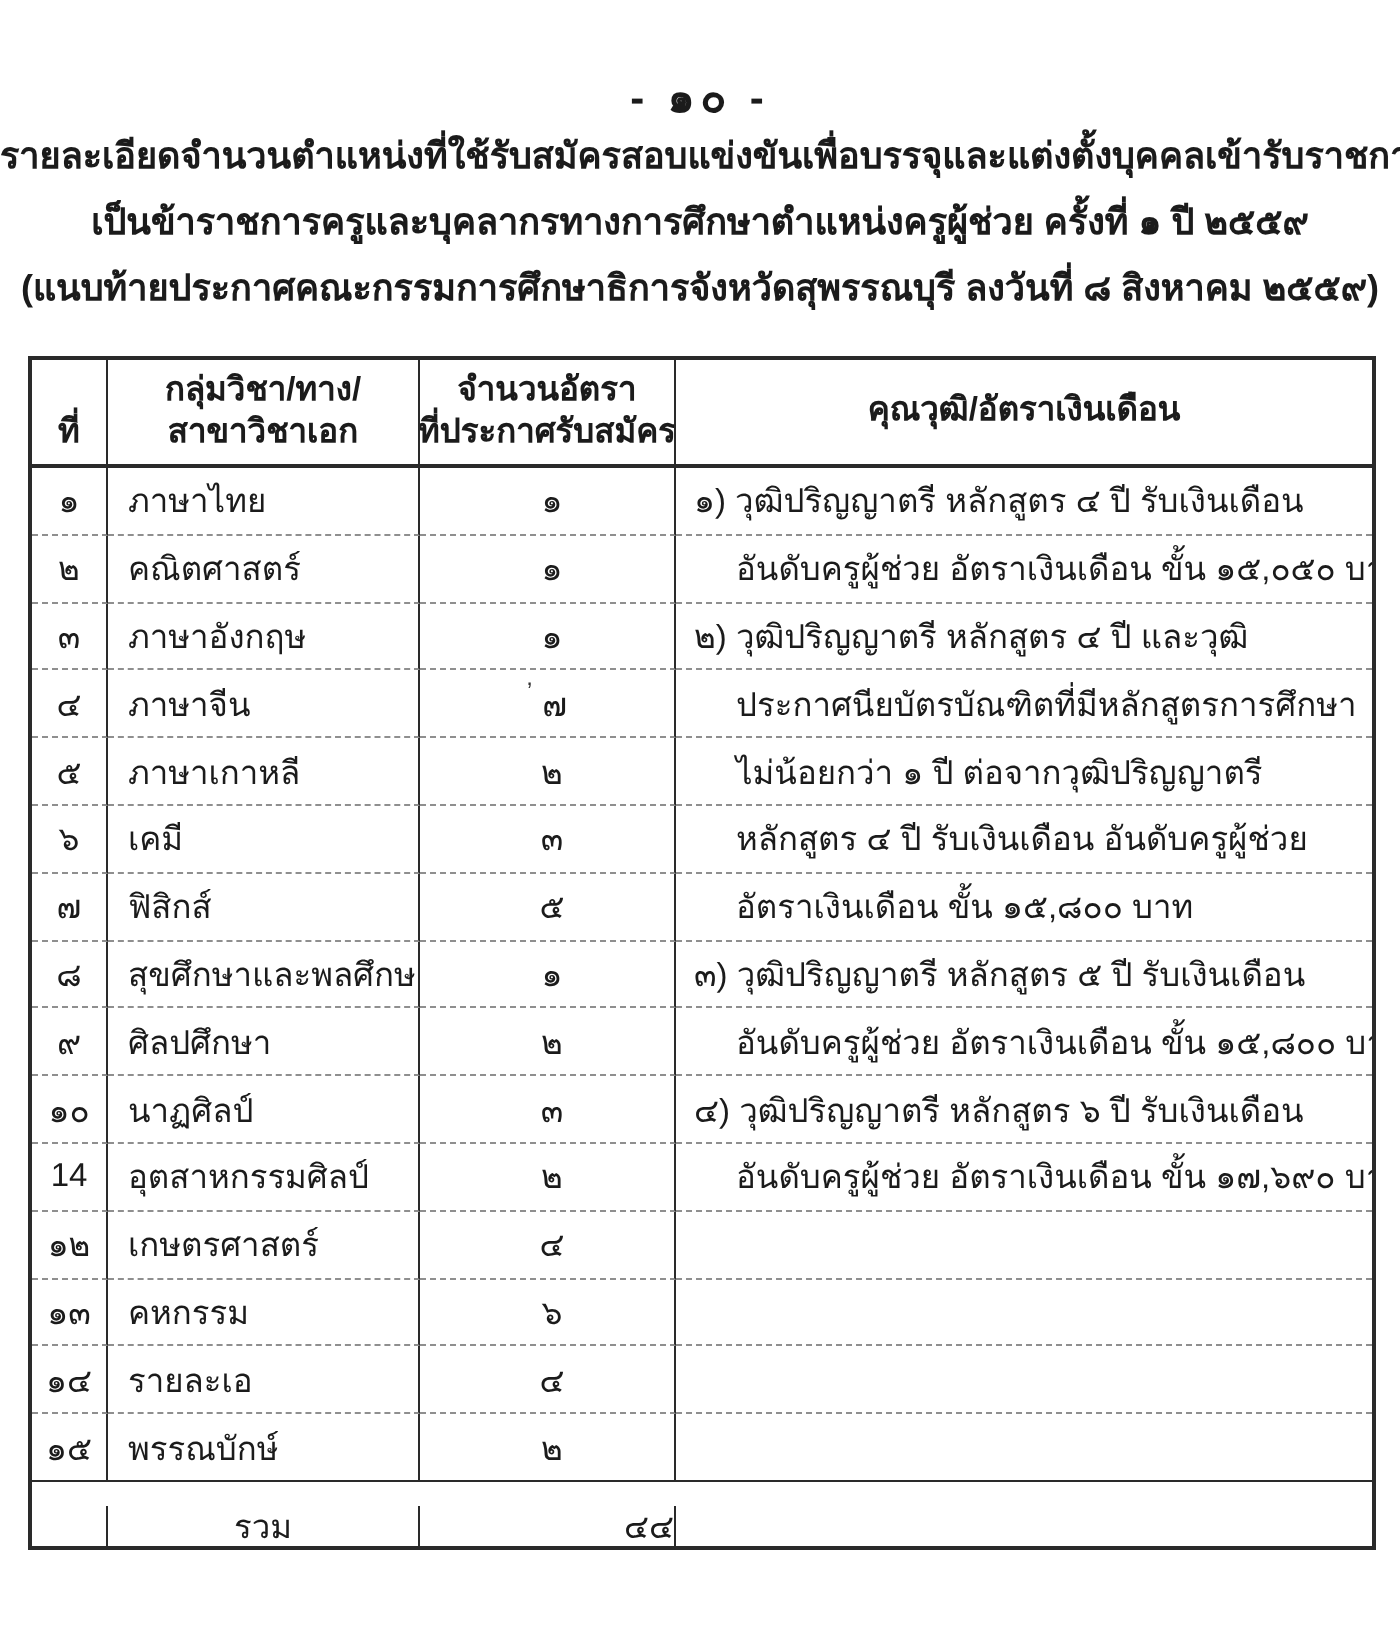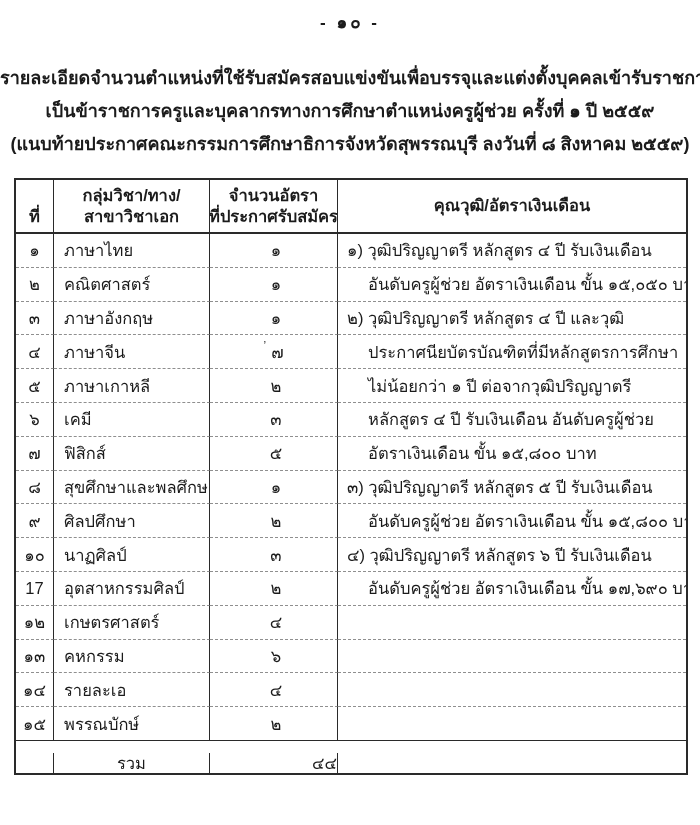--- a/index.html
+++ b/index.html
@@ -11,22 +11,22 @@
   html,body{margin:0;padding:0;}
   body{
     width:700px;height:825px;
     background:var(--paper);
     color:var(--ink);
     font-family:"Liberation Sans","DejaVu Sans",sans-serif;
     position:relative;
     overflow:hidden;
   }
   .page-number{
-    position:absolute;top:8px;left:0;width:100%;
-    text-align:center;font-size:17px;font-weight:700;letter-spacing:3px;
+    position:absolute;top:32px;left:0;width:100%;
+    text-align:center;font-size:21px;font-weight:700;letter-spacing:3px;
   }
   .title-block{
     position:absolute;top:62px;left:0;width:100%;
     text-align:center;font-weight:700;font-size:18px;line-height:33px;
   }
   .title-line{white-space:nowrap;}
   .doc-table{
     position:absolute;left:14px;top:178px;
     width:674px;height:597px;
     box-sizing:border-box;
@@ -228,21 +228,21 @@
   </div>
   <div class="td c-count">
     <span class="count-mark"></span>
     <span>๓</span>
   </div>
   <div class="td c-qual last-col">
     <span>๔) วุฒิปริญญาตรี หลักสูตร ๖ ปี  รับเงินเดือน</span>
   </div>
 
   <div class="td c-no">
-    <span>17</span>
+    <span>14</span>
   </div>
   <div class="td c-subject">
     <span>อุตสาหกรรมศิลป์</span>
   </div>
   <div class="td c-count">
     <span class="count-mark"></span>
     <span>๒</span>
   </div>
   <div class="td c-qual last-col indent">
     <span>อันดับครูผู้ช่วย อัตราเงินเดือน ขั้น ๑๗,๖๙๐  บาท</span>

